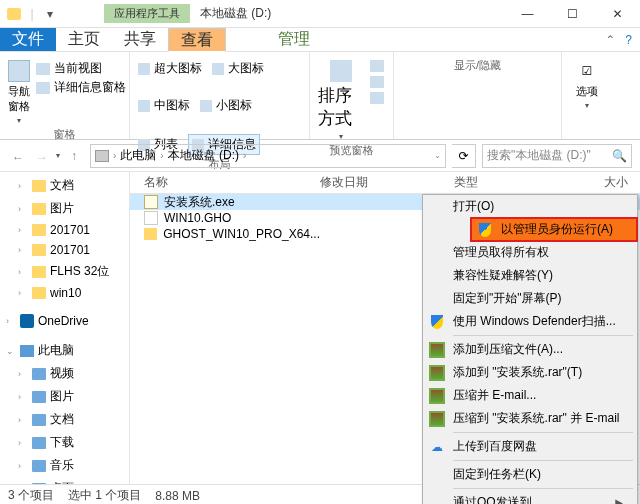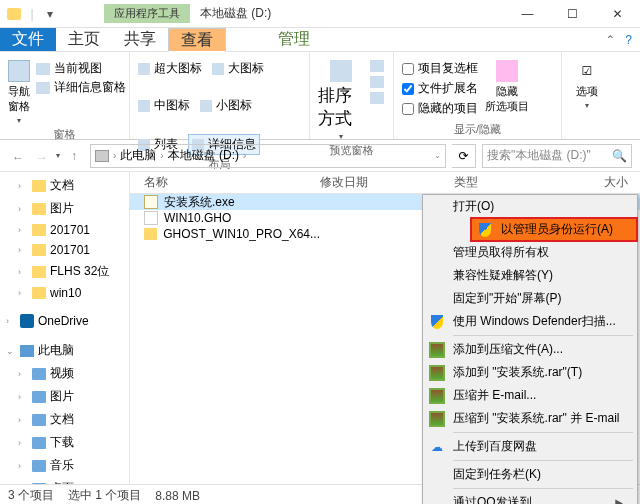--- a/index.html
+++ b/index.html
@@ -186,41 +186,20 @@
       <div class="layout-col" style="padding-top:4px;gap:4px">
         <span style="width:14px;height:12px;background:#cde;display:inline-block"></span>
         <span style="width:14px;height:12px;background:#cde;display:inline-block"></span>
         <span style="width:14px;height:12px;background:#cde;display:inline-block"></span>
       </div>
     </div>
     <div class="group-label">预览窗格</div>
   </div>
 
   <div class="group" style="width:168px">
-    <div class="group-body">
-      <div class="layout-col" style="padding-top:4px;gap:3px">
-        <label class="checkbox-row">
-            <input type="checkbox" style="">
-            <span>项目复选框</span>
-          </label>
-        <label class="checkbox-row">
-            <input type="checkbox" checked="" style="">
-            <span>文件扩展名</span>
-          </label>
-        <label class="checkbox-row">
-            <input type="checkbox" style="">
-            <span>隐藏的项目</span>
-          </label>
-      </div>
-      <div class="big-btn">
-        <span class="ic" style="background:#fbe;width:22px;height:22px"></span>
-        <span style="font-size:11px;text-align:center;white-space:pre">隐藏
-所选项目</span>
-      </div>
-    </div>
     <div class="group-label">显示/隐藏</div>
   </div>
 
   <div class="group" style="width:50px;border-right:none">
     <div class="group-body">
       <div class="big-btn">
         <span class="ic" style="width:22px;height:22px;display:flex;align-items:center;justify-content:center">☑</span>
         <span style="font-size:11px">选项</span>
         <span class="svg-down">▾</span>
       </div>

